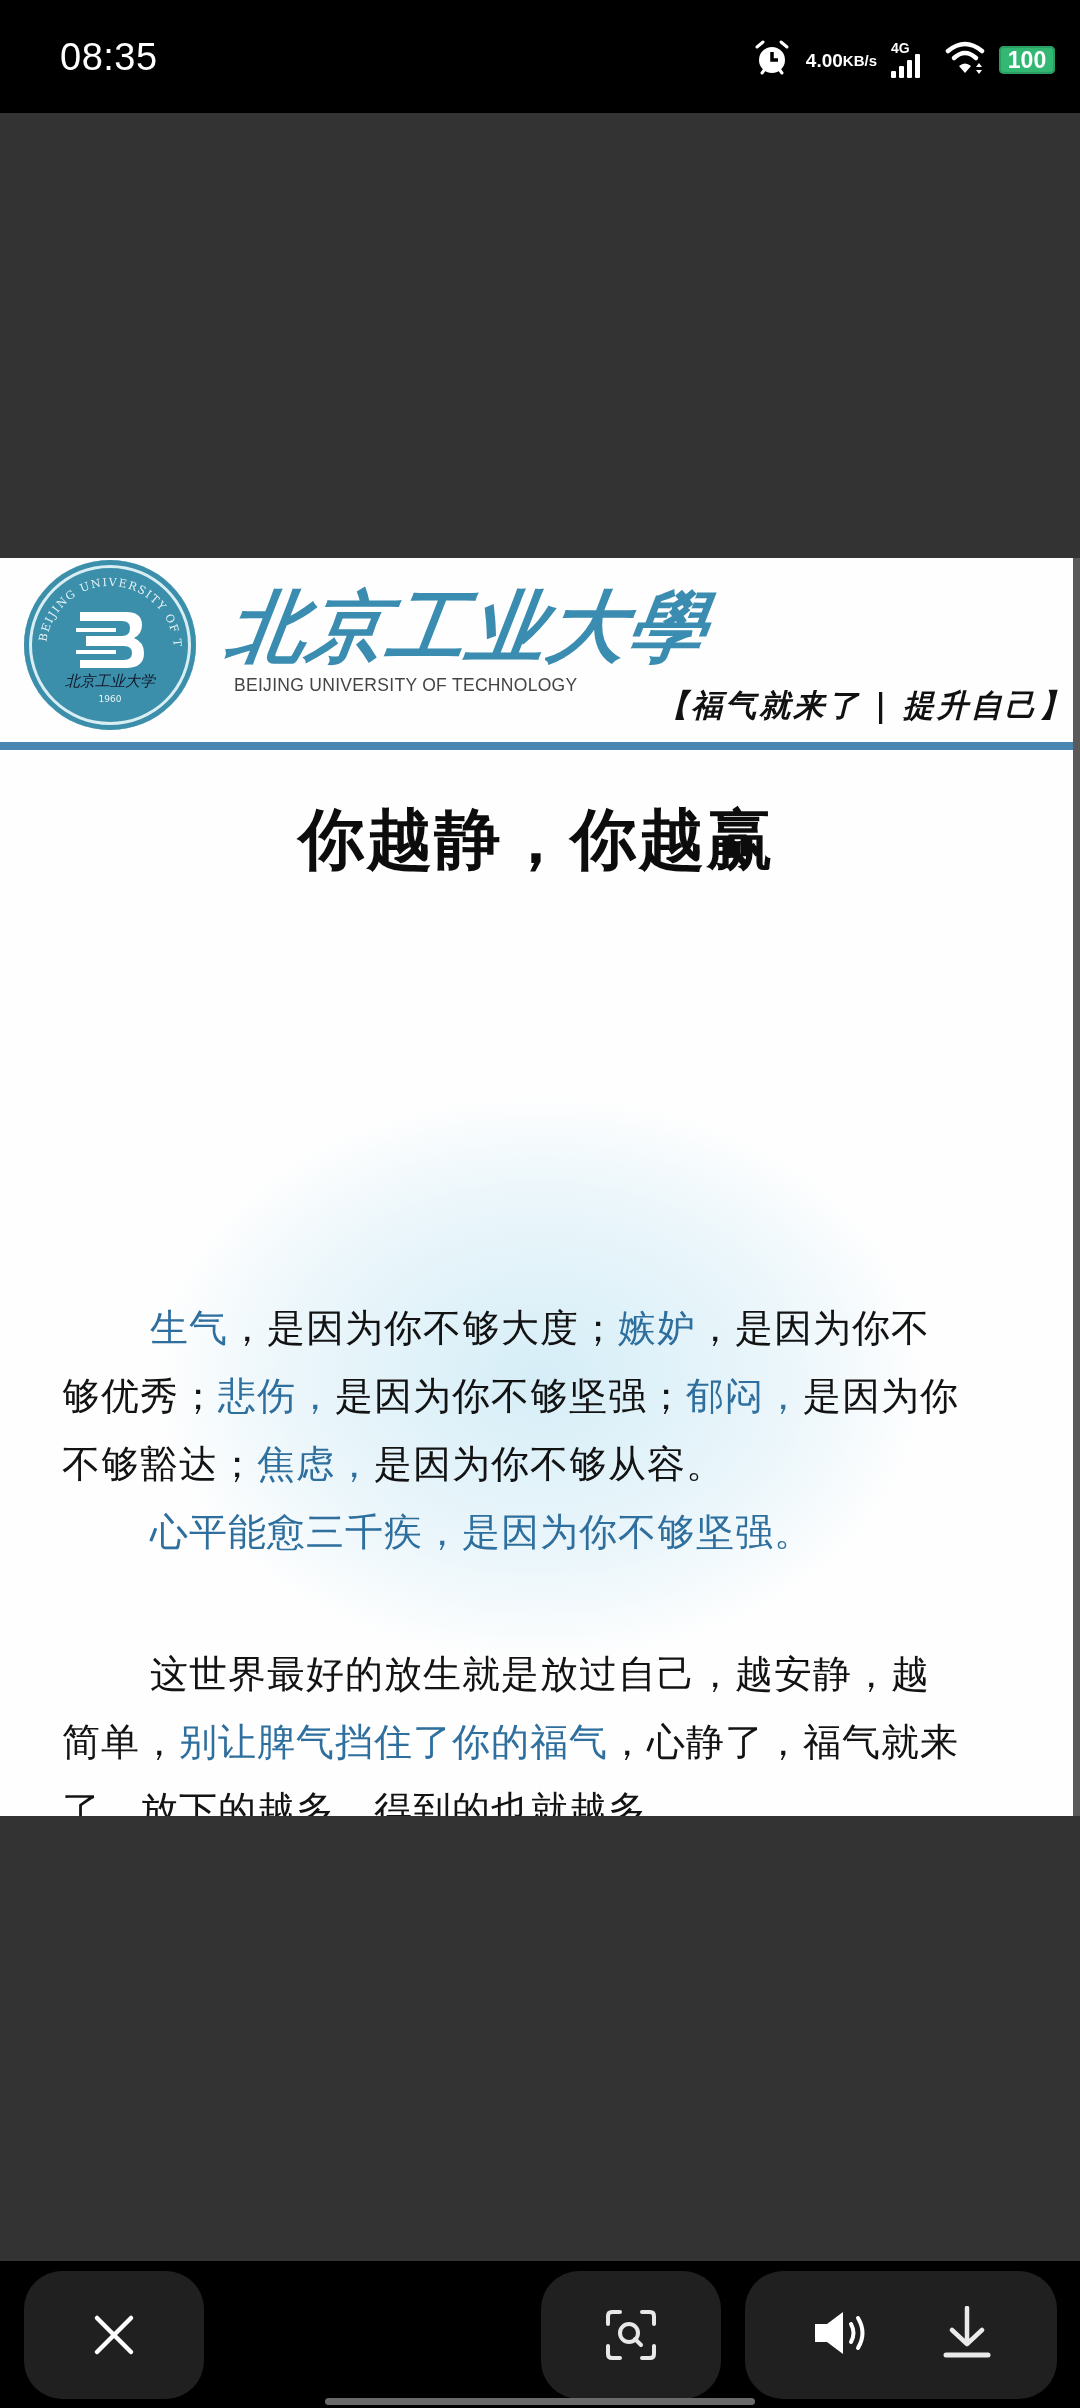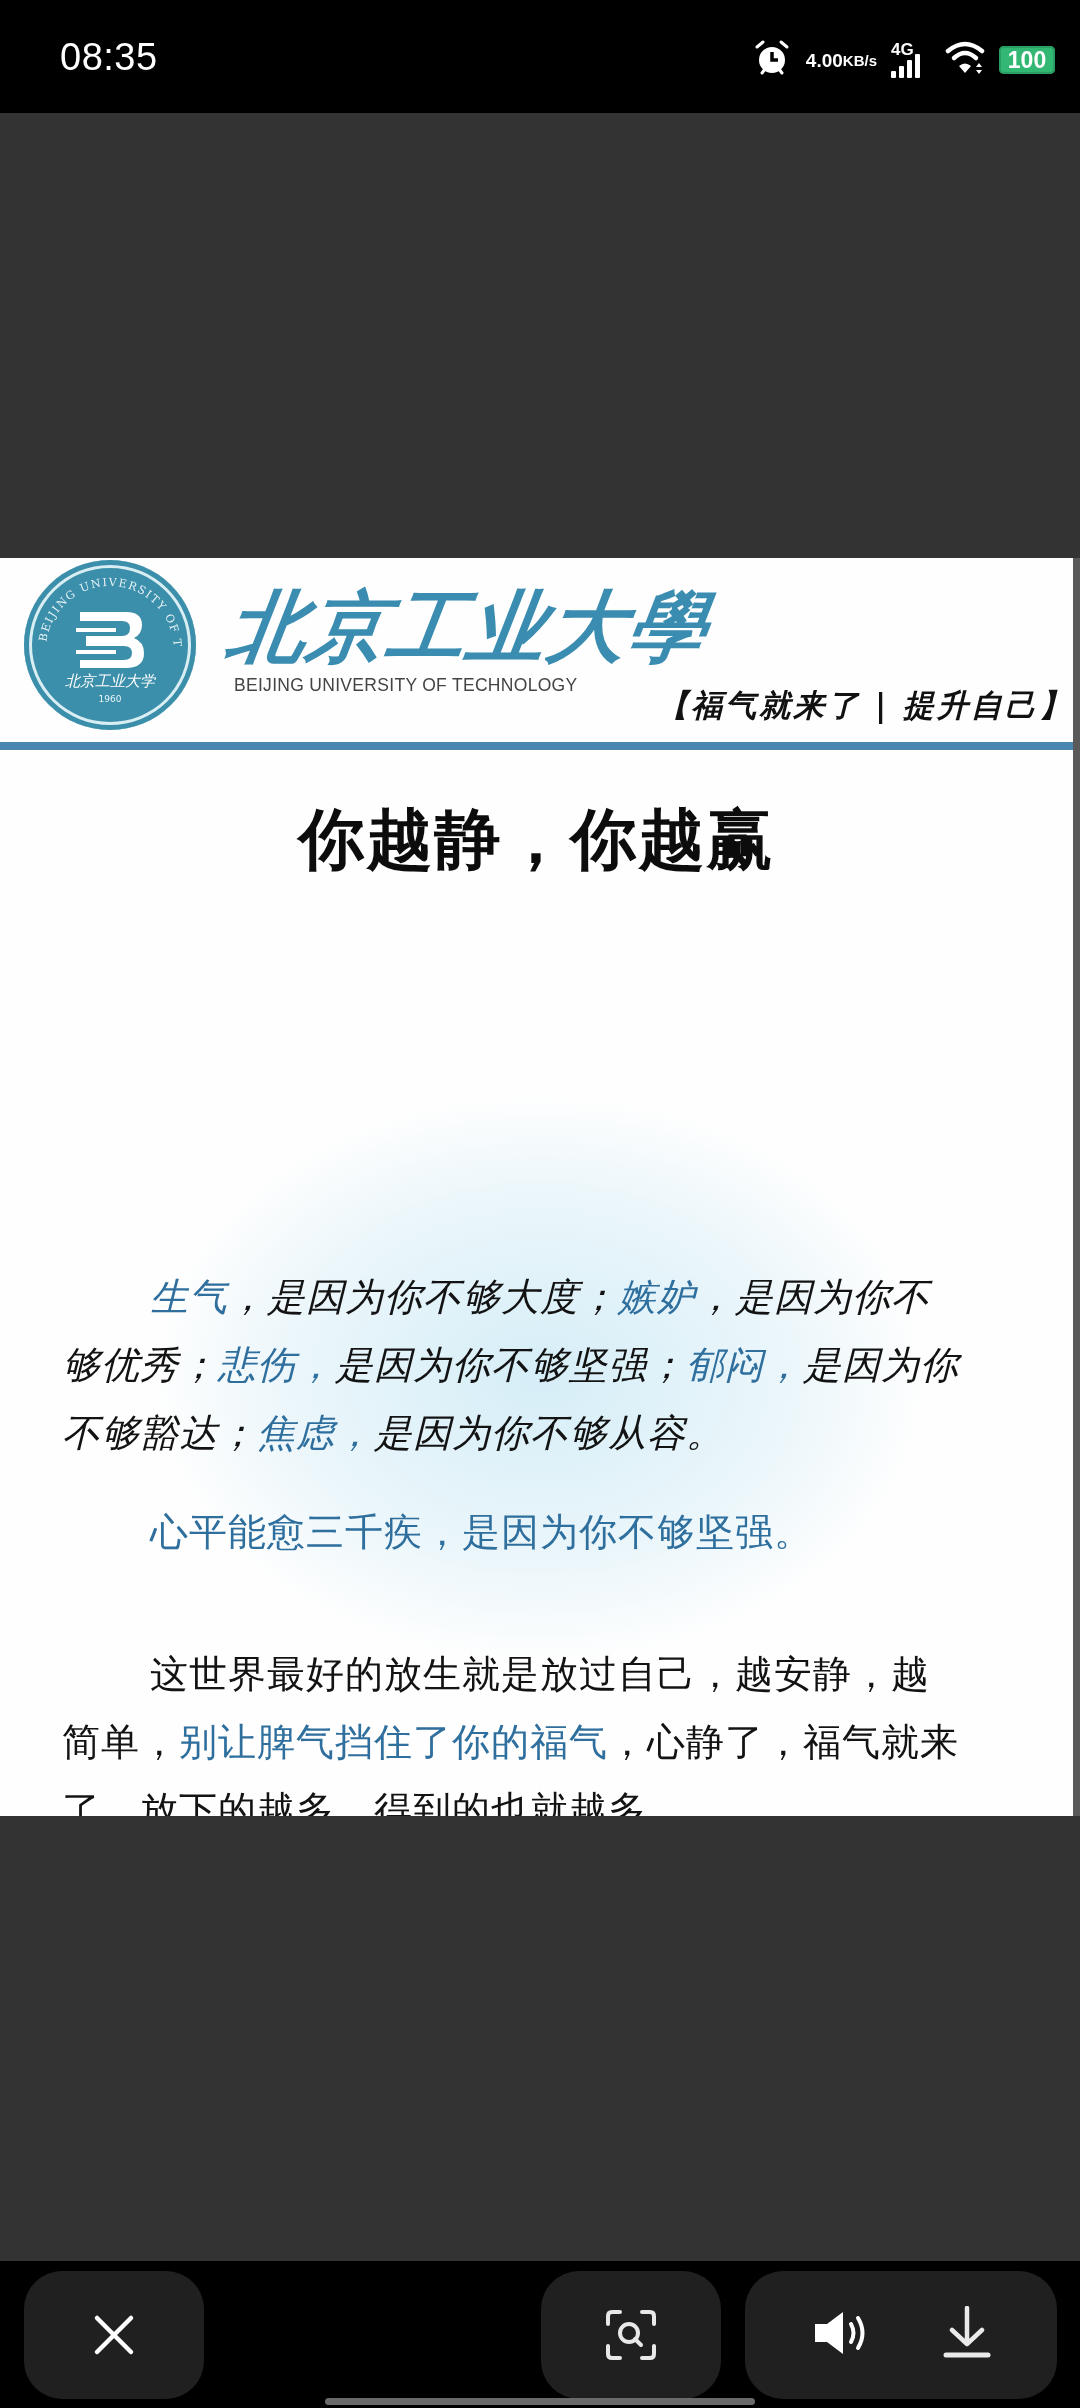--- a/index.html
+++ b/index.html
@@ -9,47 +9,47 @@
     font-family:"DejaVu Sans", sans-serif;
   }
   
   .statusbar { position:absolute; left:0; top:0; width:1080px; height:113px; background:#000;padding-left:35px; }
   .sb-time { position:absolute; left:60px; top:36px; color:#fff; font-size:38px; font-family:"Liberation Sans", sans-serif; letter-spacing:0.5px; }
   .sb-right { position:absolute; right:60px; top:38px; height:44px; display:flex; align-items:center; gap:14px; color:#fff; }
   .sb-net { display:flex; align-items:center; line-height:1; font-family:"Liberation Sans", sans-serif; font-weight:bold; }
   .sb-net .v { font-size:19px; }
   .sb-net .u { font-size:15px; }
   .sb-sig { position:relative; width:40px; height:40px; }
-  .sb-sig .lbl { position:absolute; left:0; top:0; font-size:17px; font-weight:bold; font-family:"Liberation Sans", sans-serif; }
+  .sb-sig .lbl { position:absolute; left:0; top:0; font-size:14px; font-weight:bold; font-family:"Liberation Sans", sans-serif; }
   .sb-sig .bars { position:absolute; left:0; bottom:2px; display:flex; align-items:flex-end; gap:3px; }
   .sb-sig .bars span { display:block; width:5px; background:#fff; border-radius:1px; }
   .battery { width:56px; height:28px; background:#33b874; border-radius:5px; color:#fff; font-weight:bold; font-size:23px; font-family:"Liberation Sans", sans-serif; display:flex; align-items:center; justify-content:center; box-shadow: inset 0 0 0 2px #2a9d62; }
 
   
   .viewer { position:absolute; left:0; top:113px; width:1080px; height:2148px; background:#333333; }
   .photo { position:absolute; left:0; top:445px; width:1073px; height:1258px; background:#fefefe; overflow:hidden; border-right:7px solid #5a5a5a; }
   .glow { position:absolute; left:160px; top:540px; width:760px; height:560px; border-radius:50%;
           background: radial-gradient(ellipse at center, rgba(200,232,245,0.75) 0%, rgba(215,238,247,0.5) 45%, rgba(255,255,255,0) 72%); }
   .header { position:absolute; left:0; top:0; width:100%; height:180px; }
   .seal { position:absolute; left:24px; top:2px; width:172px; height:170px; border-radius:50%; background:#3c8fab; box-shadow: inset 0 0 0 5px #3c8fab, inset 0 0 0 8px #d9eef3; }
   .seal .b { position:absolute; left:52px; top:52px; width:68px; height:56px; }
   .seal .ring-text { position:absolute; left:0; top:0; width:100%; height:100%; }
-  .seal .cn { position:absolute; left:0; right:0; top:112px; text-align:center; color:#ffffff; font-size:15px; font-style:italic; font-family:"DejaVu Serif", serif; }
+  .seal .cn { position:absolute; left:0; right:0; top:112px; text-align:center; color:#0f172a; font-size:15px; font-style:italic; font-family:"DejaVu Serif", serif; }
   .seal .yr { position:absolute; left:0; right:0; top:134px; text-align:center; color:#e8f4f7; font-size:9px; }
   .uni-cn { position:absolute; left:228px; top:18px; color:#3a8db0; font-size:78px; font-style:italic; font-weight:bold; font-family:"DejaVu Serif", serif; letter-spacing:2px; transform:skewX(-8deg); }
   .uni-en { position:absolute; left:234px; top:117px; color:#444; font-size:17.5px; font-family:"Liberation Sans", sans-serif; letter-spacing:0.3px; }
   .tagline { position:absolute; right:0; top:127px; color:#111; font-size:31px; font-weight:bold; font-style:italic; font-family:"DejaVu Serif", serif; letter-spacing:3px; white-space:nowrap; }
   .rule { position:absolute; left:0; top:184px; width:100%; height:8px; background:#4a86b2; }
 
   .title { position:absolute; left:0; right:0; top:237px; text-align:center; font-size:66px; font-weight:bold; color:#0c0c0c; font-family:"DejaVu Sans", sans-serif; letter-spacing:2px; }
   .para { position:absolute; left:62px; width:900px; color:#131313; font-size:38px; line-height:68px; font-family:"DejaVu Sans", sans-serif; letter-spacing:1px; }
   .para .ind { display:inline-block; width:88px; }
   .blue { color:#2f6f9e; }
   .p1 { top:535px; }
-  .p2 { top:705px;font-style:italic; }
+  .p2 { top:736px; }
   .p3 { top:940px; }
   .p4 { top:1082px; }
 
   
   .toolbar { position:absolute; left:0; top:2261px; width:1080px; height:147px; background:#000; }
   .tb-btn { position:absolute; top:10px; height:128px; background:#202020; border-radius:38px; display:flex; align-items:center; justify-content:center; }
   .tb-close { left:24px; width:180px; }
   .tb-lens { left:541px; width:180px; }
   .tb-pill { left:745px; width:312px; justify-content:space-around; padding:0 30px; box-sizing:border-box; }
   .home-ind { position:absolute; left:325px; top:2398px; width:430px; height:7px; border-radius:4px; background:#6a6a6a; }

